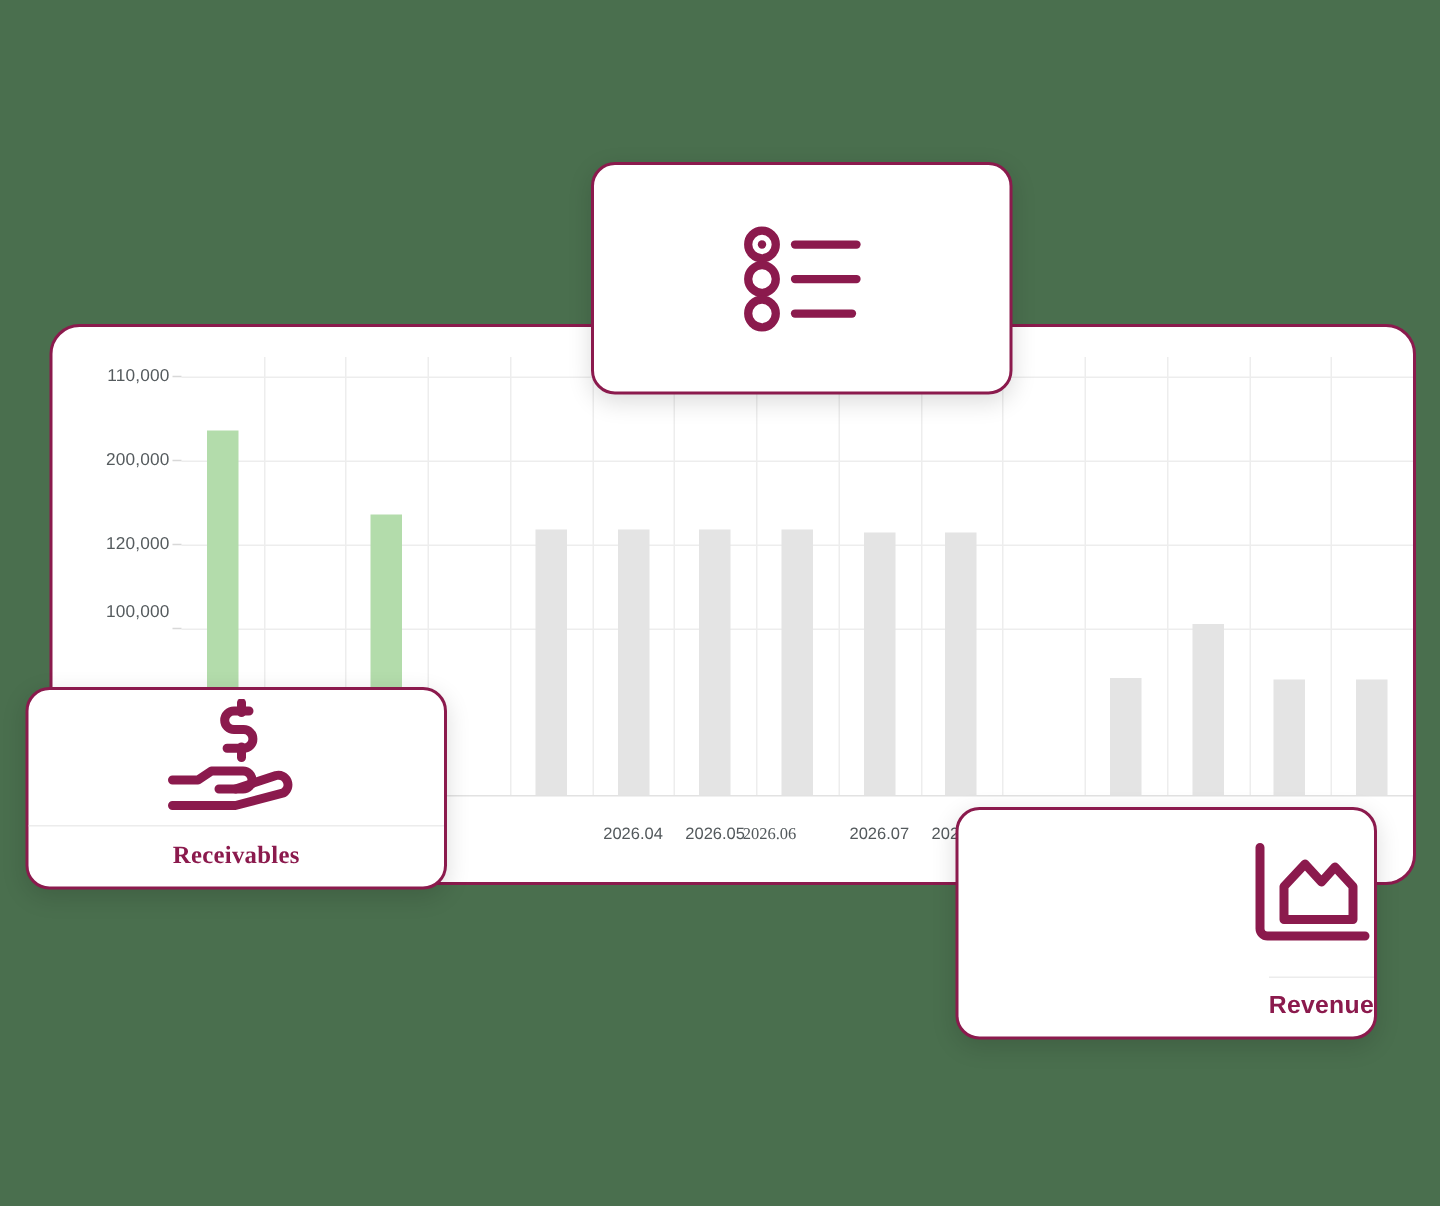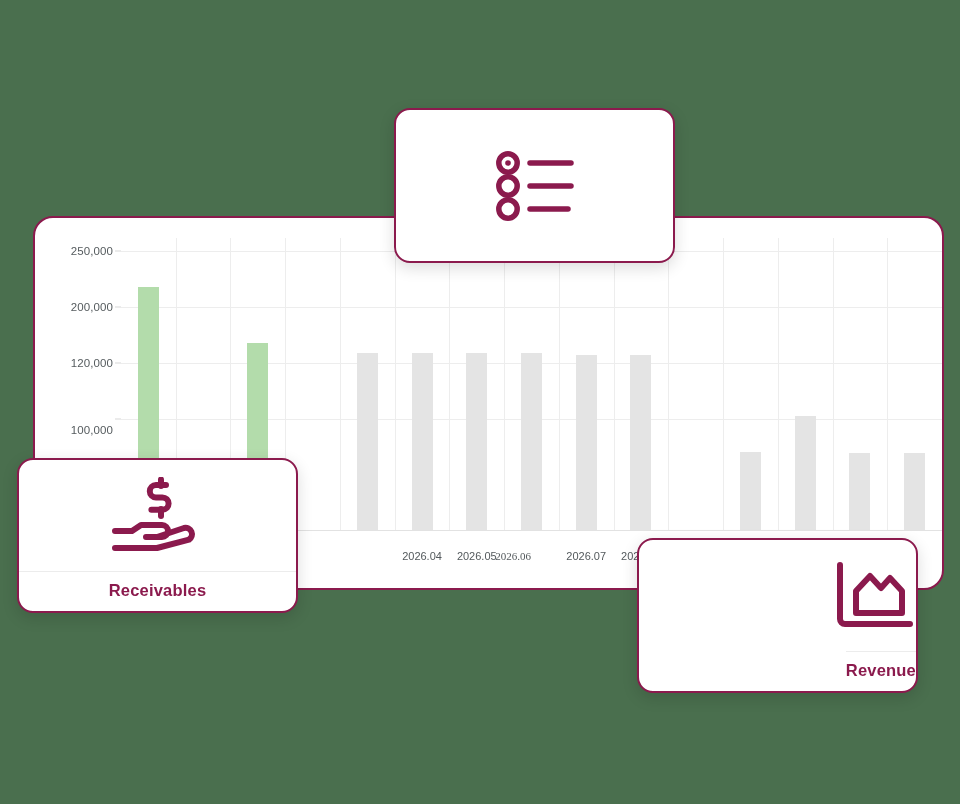--- a/index.html
+++ b/index.html
@@ -98,40 +98,40 @@
     border-top: 1px solid #ececec;
     text-align: center;
     color: #8b1a4d;
     font-weight: bold;
     font-size: 16.5px;
     letter-spacing: .2px;
     padding: 9px 0 11px;
   }
 
   #card-future-orders { left: 394px; top: 108px;  width: 281px; height: 155px; }
-  #card-receivables   { left: 17px;  top: 458px;  width: 281px; height: 155px; }
+  #card-receivables   { left: 17px;  top: 458px;  width: 281px; height: 135px; font-family: Liberation Serif, serif; }
   #card-revenue       { left: 637px; top: 538px;  width: 281px; height: 155px; align-items: flex-end; }
 </style>
 </head>
 <body>
 
 <div id="chart-panel">
   <div id="chart-inner">
       <div class="grid-h" style="top: 33.374px;"></div>
       <div class="ytick" style="top: 33.374px;"></div>
-      <div class="ylabel" style="top: 33.374px; right: 829px;">250,000</div>
+      <div class="ylabel" style="top: 33.374px; right: 829px;">110,000</div>
       <div class="grid-h" style="top: 89.0992px;"></div>
       <div class="ytick" style="top: 89.0992px;"></div>
       <div class="ylabel" style="top: 89.0992px; right: 829px;">200,000</div>
       <div class="grid-h" style="top: 144.824px;"></div>
       <div class="ytick" style="top: 144.824px;"></div>
       <div class="ylabel" style="top: 144.824px; right: 829px;">120,000</div>
       <div class="grid-h" style="top: 200.55px;"></div>
       <div class="ytick" style="top: 200.55px;"></div>
-      <div class="ylabel" style="top: 212px; right: 829px;">100,000</div>
+      <div class="ylabel" style="top: 190px; right: 829px;">100,000</div>
       <div class="axis-base" style="top: 312px;"></div>
       <div class="bar green" style="left: 102.867px; top: 69.0382px; height: 242.962px;"></div>
       <div class="grid-v" style="left: 141px;"></div>
       <div class="grid-v" style="left: 195px;"></div>
       <div class="bar green" style="left: 212.333px; top: 124.763px; height: 187.237px;"></div>
       <div class="grid-v" style="left: 250px;"></div>
       <div class="grid-v" style="left: 305px;"></div>
       <div class="bar grey" style="left: 321.8px; top: 134.794px; height: 177.206px;"></div>
       <div class="grid-v" style="left: 360px;"></div>
       <div class="bar grey" style="left: 376.533px; top: 134.794px; height: 177.206px;"></div>

